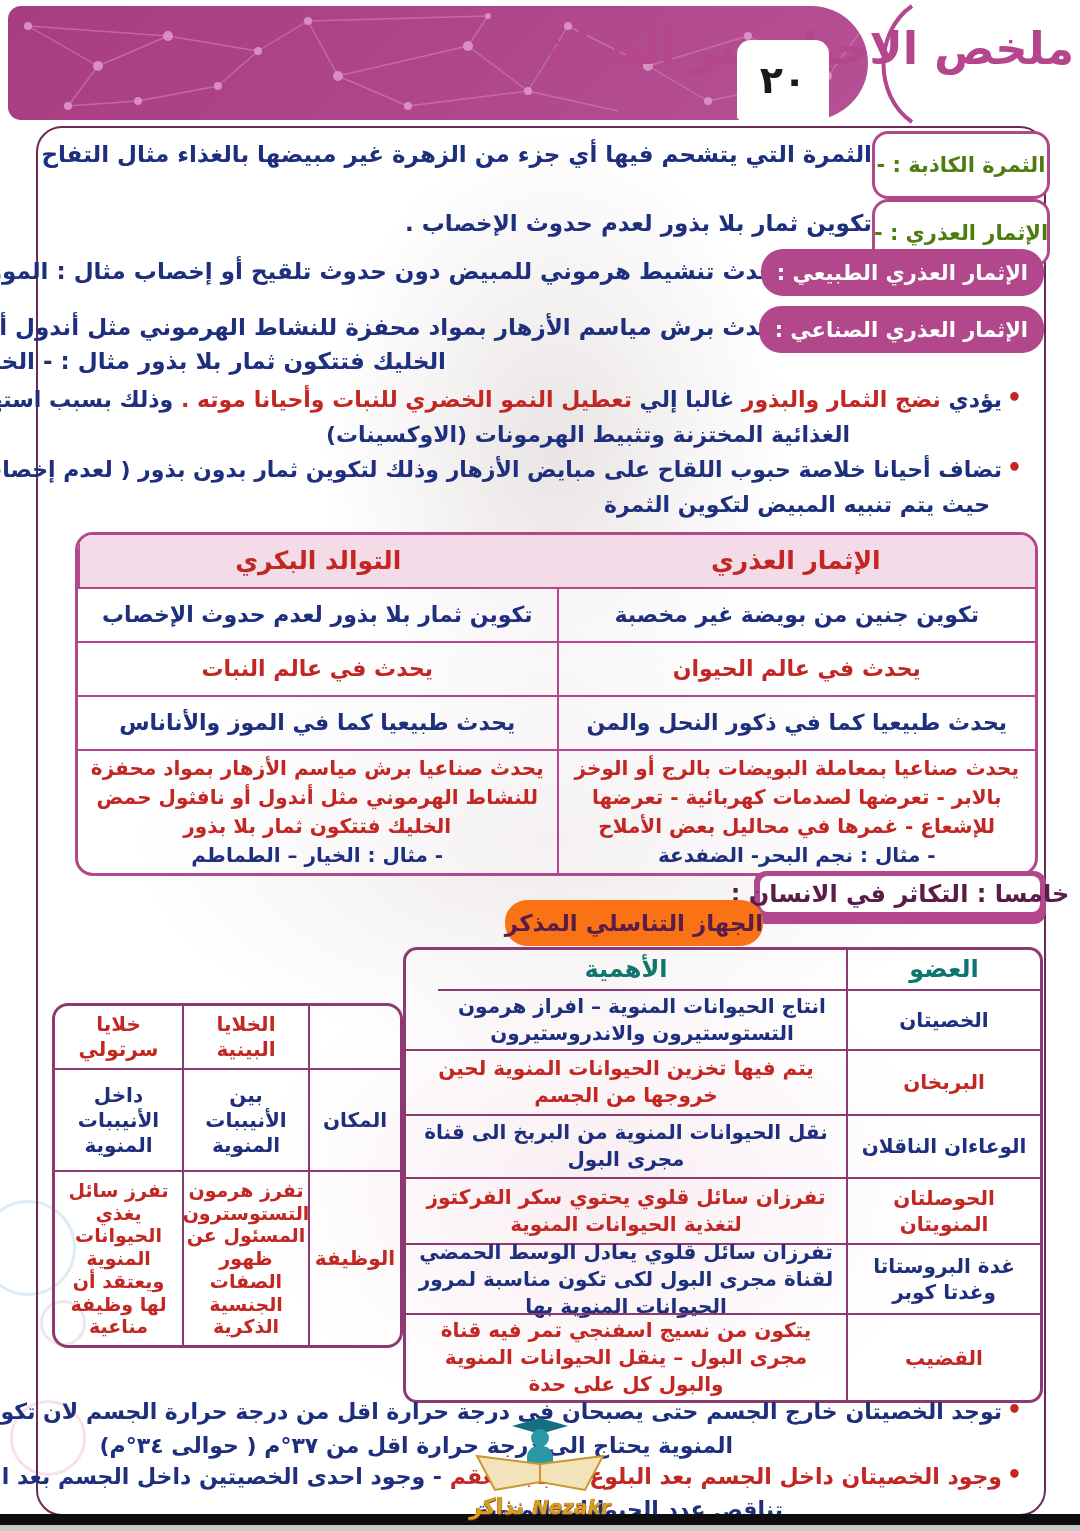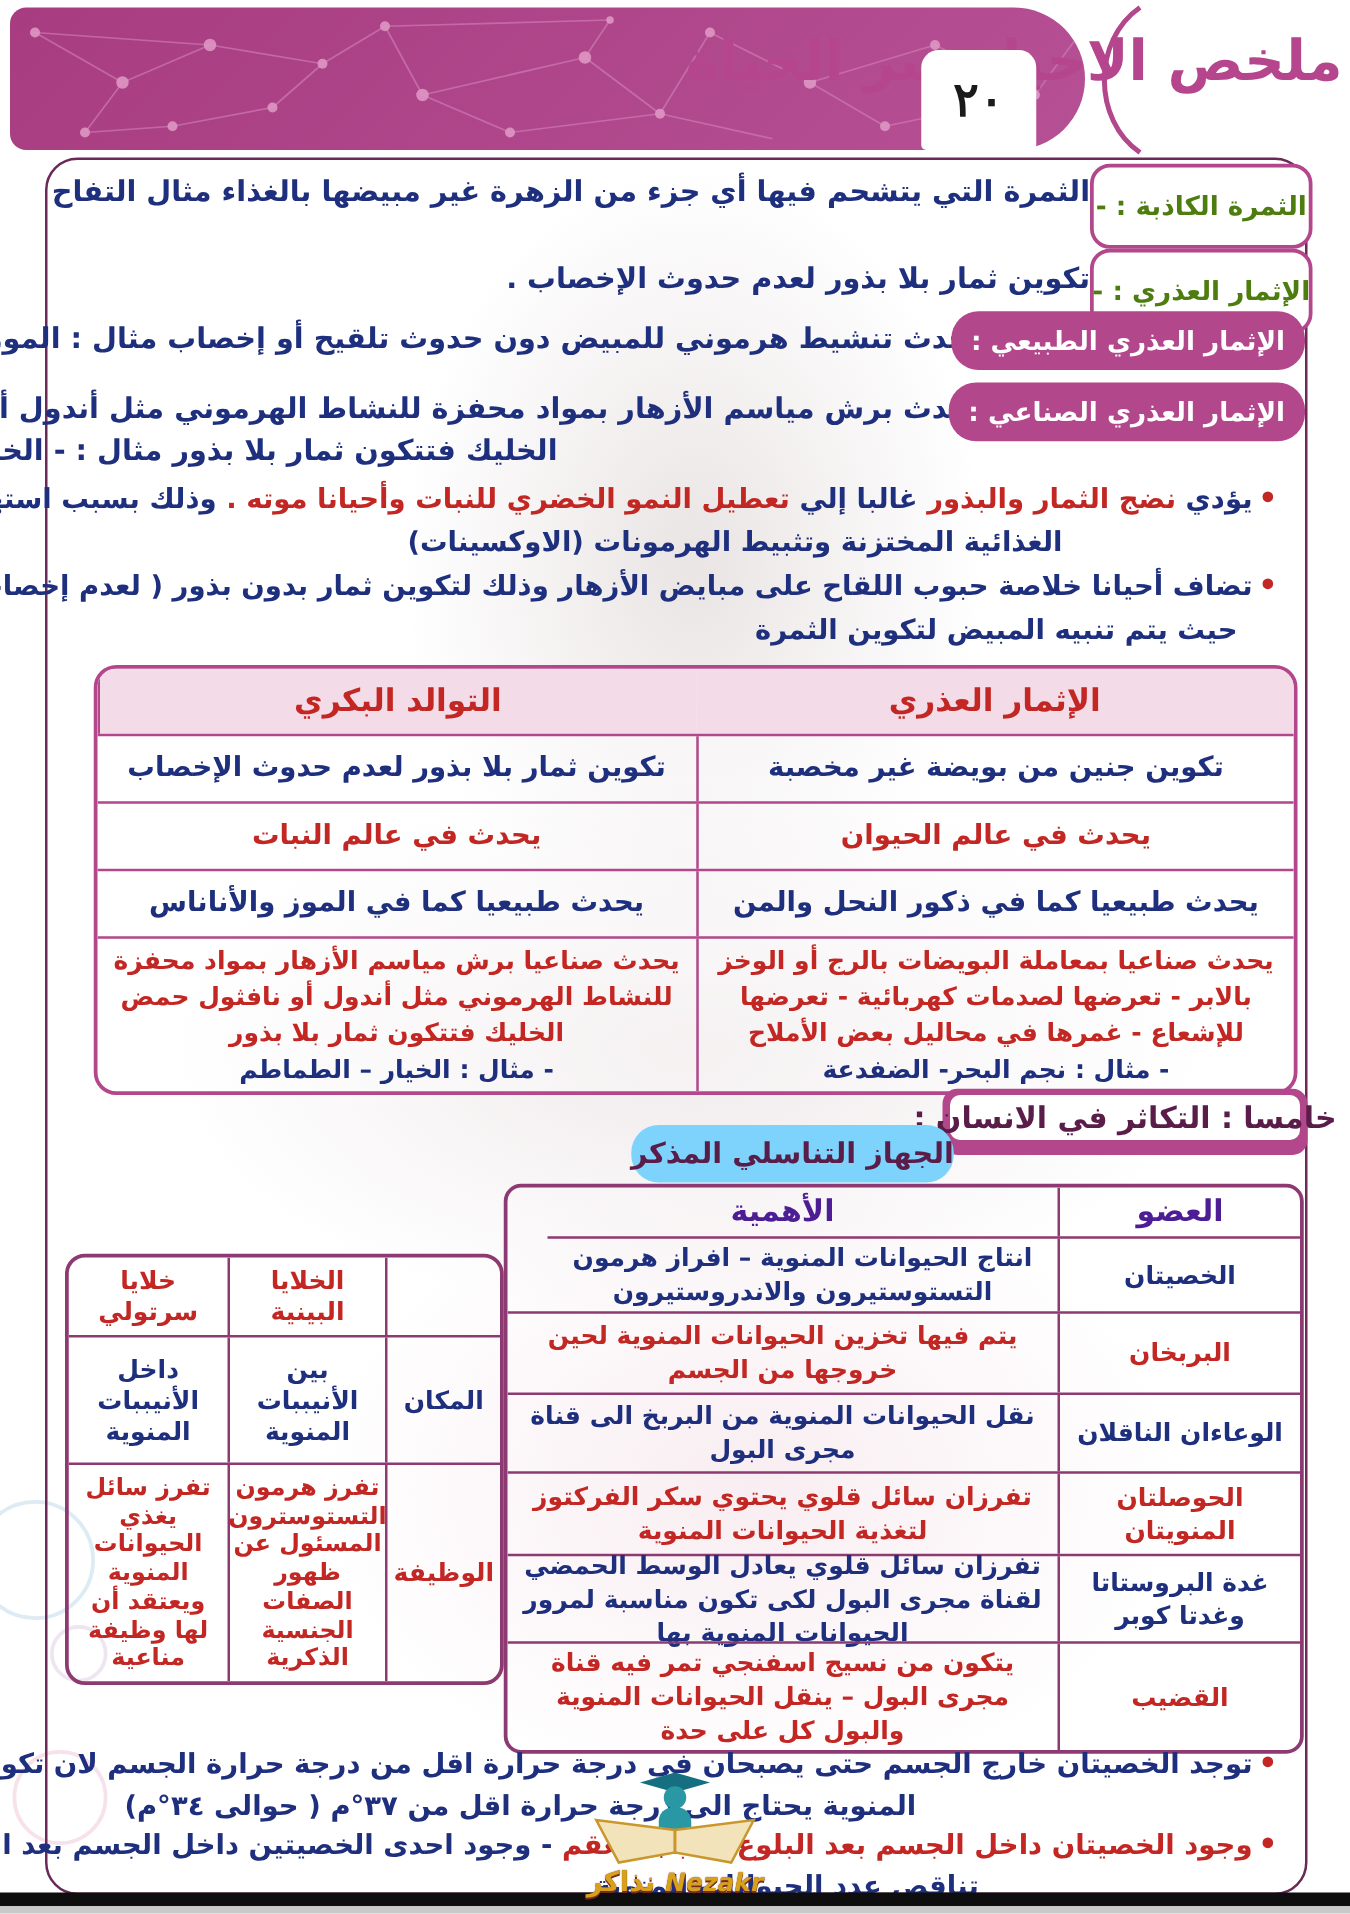--- a/index.html
+++ b/index.html
@@ -23,21 +23,21 @@
   .ph3{left:250px;top:940px;width:700px;height:500px;
     background:radial-gradient(ellipse at center,rgba(238,208,220,.38),rgba(238,208,220,0) 70%);}
   .doodle{position:absolute;border-radius:50%;pointer-events:none;}
 
   
   .band{position:absolute;left:8px;top:6px;width:860px;height:114px;
     background:linear-gradient(135deg,#a83c80,#b65095);
     border-radius:16px 70px 70px 16px;overflow:hidden;}
   .pagechip{position:absolute;left:737px;top:40px;width:92px;height:80px;background:#fff;
     border-radius:14px 14px 4px 4px;display:flex;align-items:center;justify-content:center;
-    font-size:38px;color:#1a1a1a;z-index:3;font-family:Liberation Serif, serif;}
+    font-size:38px;color:#1a1a1a;z-index:3;}
   .title{position:absolute;right:6px;top:26px;width:210px;text-align:center;
     font-size:45px;color:#b5468d;line-height:1.0;z-index:2;white-space:nowrap;}
 
   
   .frame{position:absolute;left:36px;top:126px;width:1006px;height:1386px;
     border:2.5px solid #6b2a56;border-radius:26px;}
 
   
   .deflabel{position:absolute;right:30px;width:172px;height:62px;background:#fff;
     border:3px solid #b3478c;border-radius:16px;display:flex;align-items:center;justify-content:center;
@@ -56,34 +56,34 @@
   .t1 .cell.first{border-left:2.5px solid #b3478c;}
   .t1row + .t1row{border-top:2.5px solid #b3478c;}
   .t1 .hdr{background:#f4dbe8;font-size:25px;color:#c22723;}
   .t1 .r4{font-size:20px;line-height:1.45;}
 
   
   .sec5{position:absolute;right:34px;top:871px;width:292px;height:53px;background:#b3478c;
     border-radius:12px;z-index:2;box-sizing:border-box;padding:5px 6px 12px 6px;}
   .sec5 .inner{background:#fff;border-radius:8px;width:100%;height:100%;
     display:flex;align-items:center;justify-content:center;font-size:24px;color:#5a1c48;white-space:nowrap;}
-  .subpill{position:absolute;left:505px;top:900px;width:258px;height:46px;background:#7dd3fc;
+  .subpill{position:absolute;left:505px;top:900px;width:258px;height:46px;background:#f97316;
     border-radius:22px;display:flex;align-items:center;justify-content:center;
     font-size:23px;color:#5a1c48;z-index:2;white-space:nowrap;}
 
   
   .t2{position:absolute;left:403px;top:947px;width:634px;height:450px;
     border:3px solid #8e3a72;border-radius:14px;overflow:hidden;display:flex;flex-direction:column;}
   .t2row{display:flex;flex-direction:row;}
   .t2row + .t2row{border-top:2.5px solid #8e3a72;}
   .t2 .organ{width:194px;display:flex;align-items:center;justify-content:center;text-align:center;
     border-left:2.5px solid #8e3a72;box-sizing:border-box;font-size:20px;padding:2px 6px;line-height:1.3;}
   .t2 .imp{flex:1;display:flex;align-items:center;justify-content:center;text-align:center;
     box-sizing:border-box;font-size:20px;padding:2px 10px;line-height:1.35;}
-  .t2 .hdr{font-size:24px;color:#4c1d95;}
+  .t2 .hdr{font-size:24px;color:#0f766e;}
 
   
   .t3{position:absolute;left:52px;top:1003px;width:345px;height:339px;
     border:3px solid #8e3a72;border-radius:16px;overflow:hidden;display:flex;flex-direction:column;}
   .t3row{display:flex;flex-direction:row;}
   .t3row + .t3row{border-top:2.5px solid #8e3a72;}
   .t3 .lab{width:92px;border-left:2.5px solid #8e3a72;}
   .t3 .mid{width:126px;border-left:2.5px solid #8e3a72;}
   .t3 .lft{flex:1;}
   .t3 .c{display:flex;align-items:center;justify-content:center;text-align:center;

